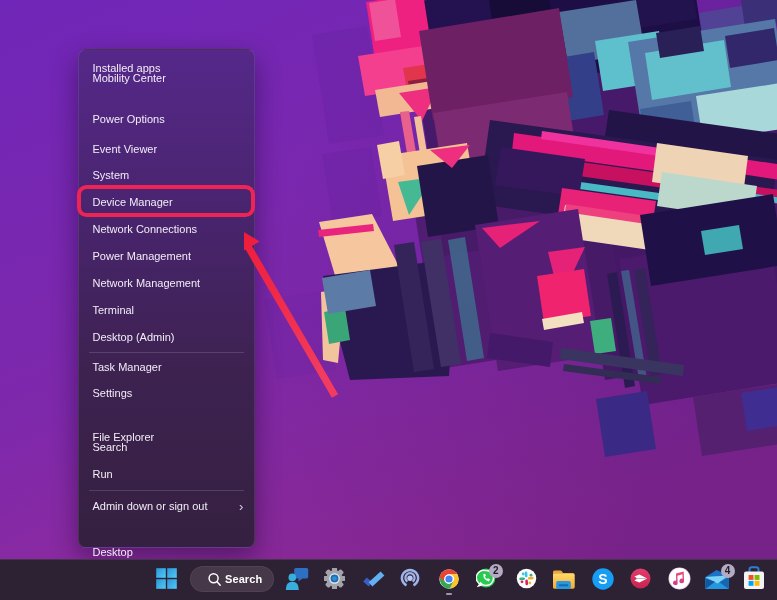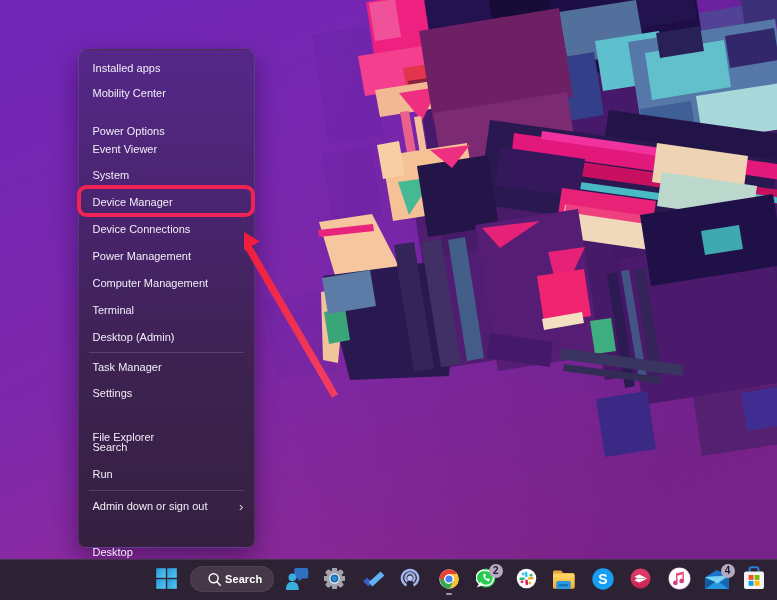--- a/index.html
+++ b/index.html
@@ -104,28 +104,28 @@
 <polygon points="537,276 584,269 591,316 544,323" fill="#f0246e"></polygon>
 <polygon points="542,319 582,312 584,323 544,330" fill="#f2e0c0"></polygon>
 <polygon points="590,321 611,318 616,351 595,354" fill="#3fae7e"></polygon>
 <polygon points="561,348 684,365 683,376 560,359" fill="#3a3560"></polygon>
 <polygon points="564,364 661,377 660,384 563,371" fill="#332d55"></polygon>
 <polygon points="490,333 553,342 550,367 487,358" fill="#44196a"></polygon>
 </svg>
 
 <div id="menu">
 <div class="mi" style="top:17.8px">Installed apps</div>
-<div class="mi" style="top:43px">Mobility Center</div>
-<div class="mi" style="top:81px">Power Options</div>
+<div class="mi" style="top:28px">Mobility Center</div>
+<div class="mi" style="top:69px">Power Options</div>
 <div class="mi" style="top:98.5px">Event Viewer</div>
 <div class="mi" style="top:125.4px">System</div>
 <div class="mi" style="top:152.3px">Device Manager</div>
-<div class="mi" style="top:179.2px">Device Connections</div>
+<div class="mi" style="top:179.2px">Network Connections</div>
 <div class="mi" style="top:206.1px">Power Management</div>
-<div class="mi" style="top:233.0px">Computer Management</div>
+<div class="mi" style="top:233.0px">Network Management</div>
 <div class="mi" style="top:259.9px">Terminal</div>
 <div class="mi" style="top:286.8px">Desktop (Admin)</div>
 <div class="mi" style="top:316.8px">Task Manager</div>
 <div class="mi" style="top:343.3px">Settings</div>
 <div class="mi" style="top:387px">File Explorer</div>
 <div class="mi" style="top:396.8px">Search</div>
 <div class="mi" style="top:423.6px">Run</div>
 <div class="mi" style="top:455.5px">Admin down or sign out</div>
 <div class="mi" style="top:502px">Desktop</div>
 <div class="sep" style="top:301.8px"></div>

